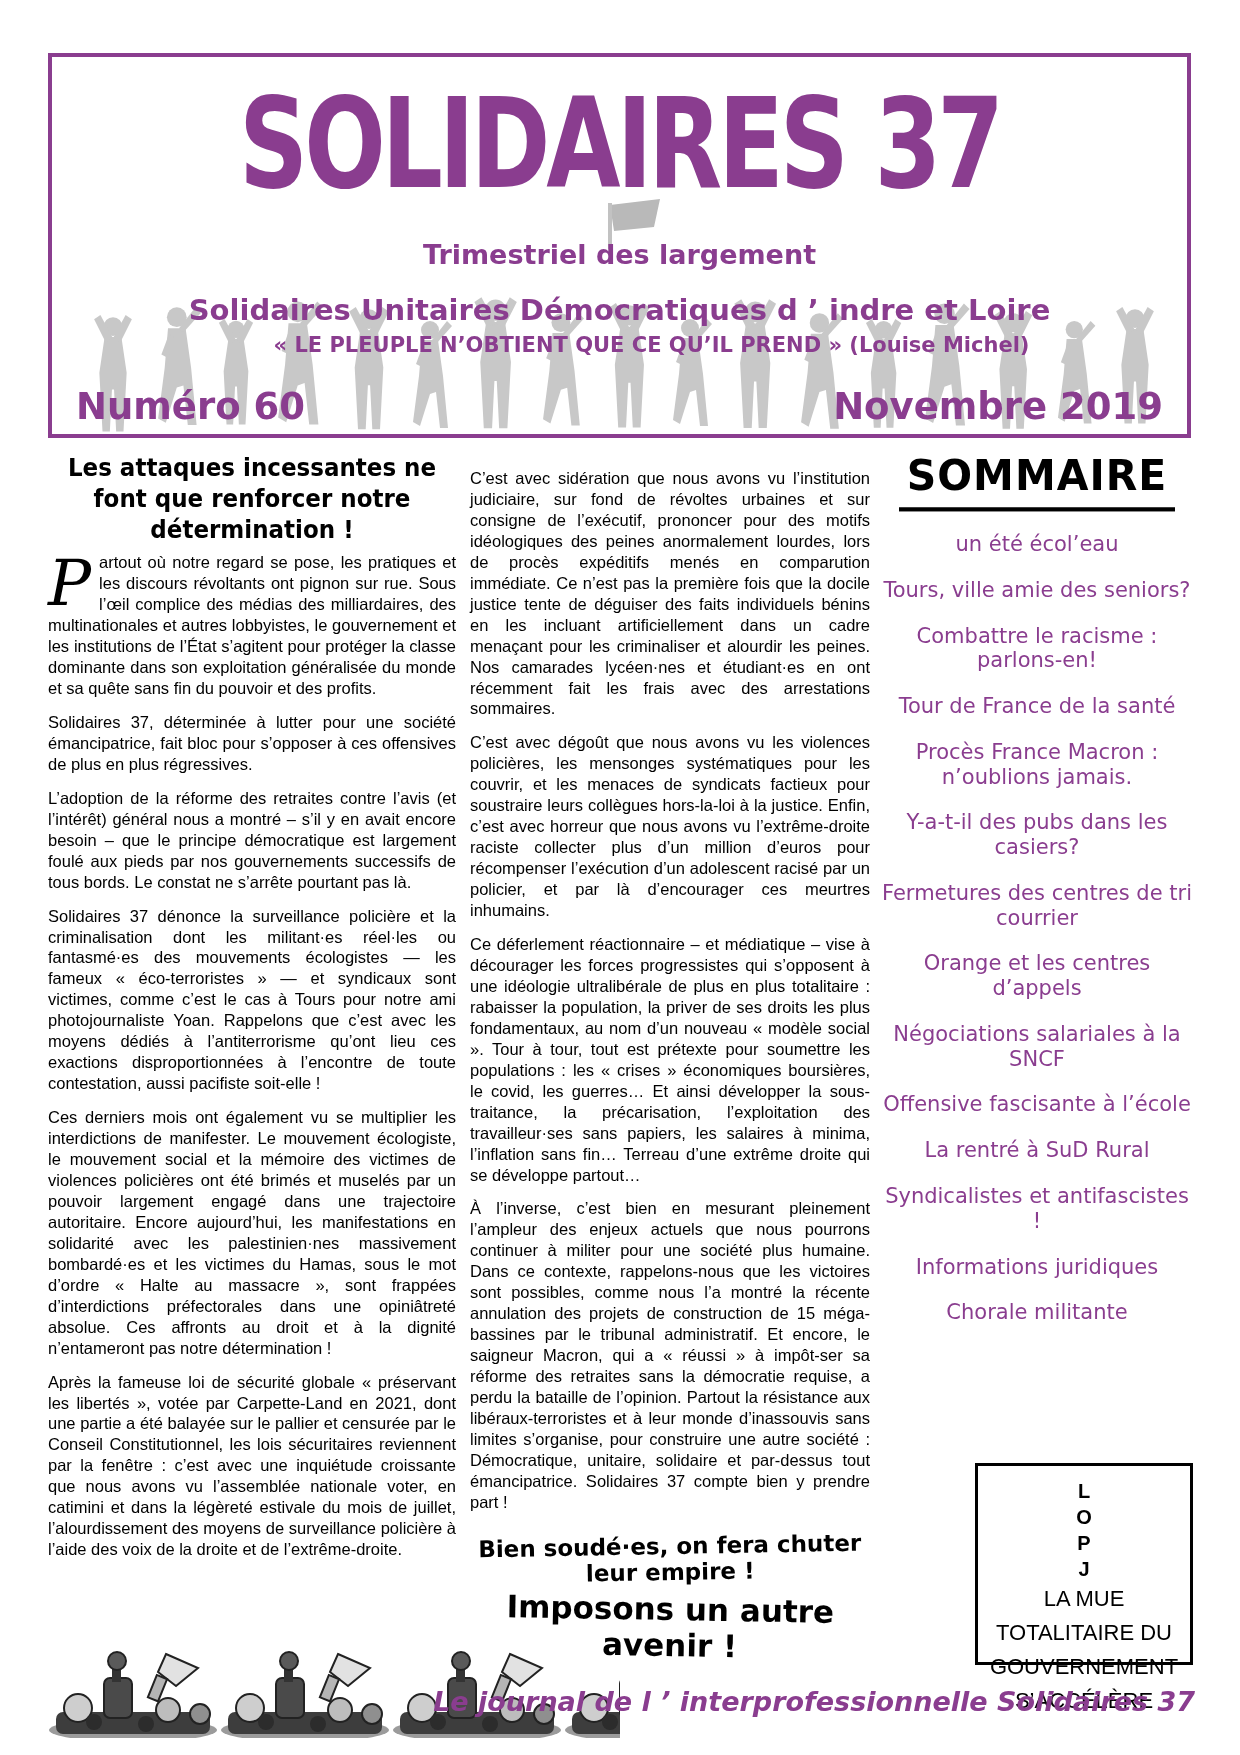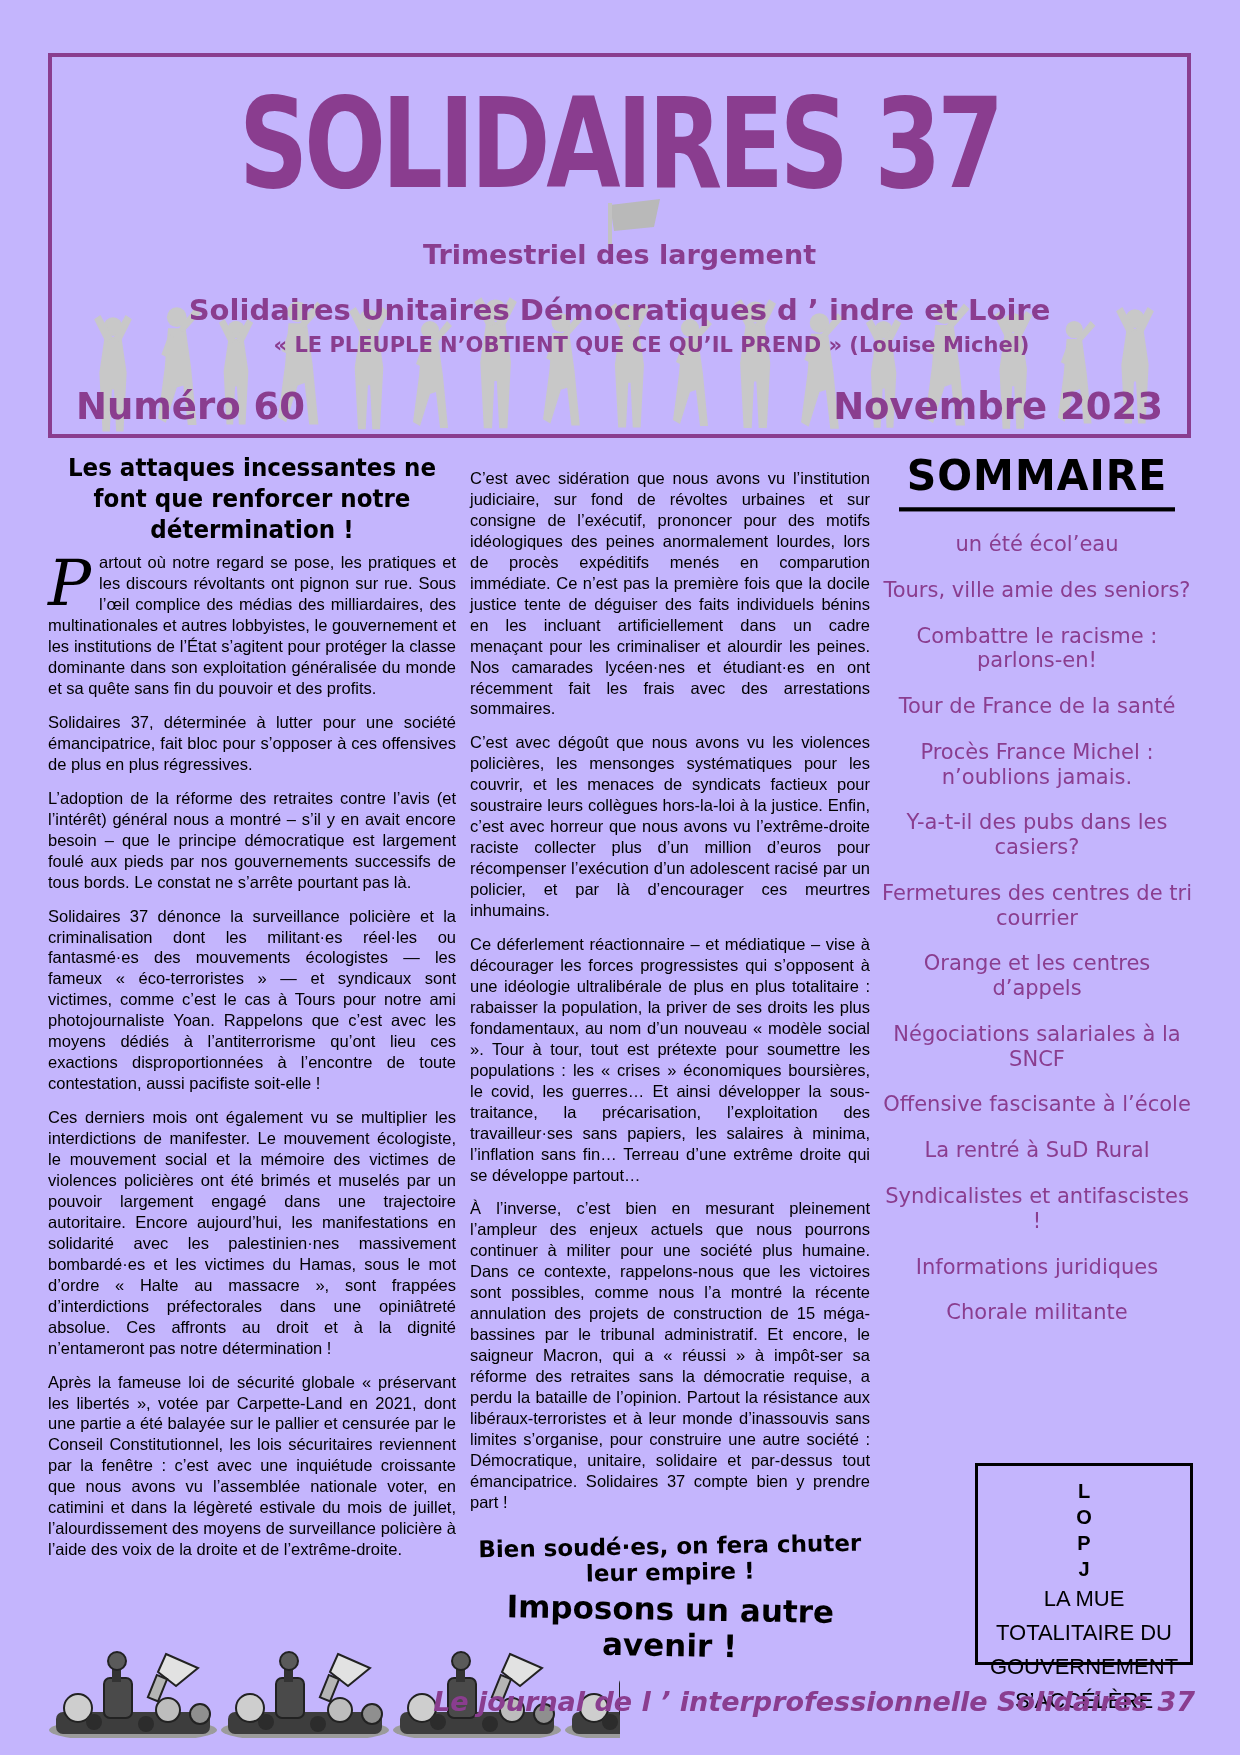--- a/index.html
+++ b/index.html
@@ -1,16 +1,16 @@
 <!DOCTYPE html>
 <html><head>
 <meta charset="utf-8">
 <style>
   html,body{margin:0;padding:0;background:#e8e8e8;}
-  .page{position:relative;width:1240px;height:1755px;background:#c4b5fd;margin:0 auto;
+  .page{position:relative;width:1240px;height:1755px;background:#ffffff;margin:0 auto;
         font-family:"Liberation Sans",sans-serif;color:#000;overflow:hidden;}
 
   
   .masthead{position:absolute;left:48px;top:53px;width:1143px;height:385px;
             border:4px solid #8a3d8f;box-sizing:border-box;}
   .mast-title{position:absolute;left:0;top:14px;width:100%;text-align:center;
               font-family:"DejaVu Sans",sans-serif;font-weight:800;font-size:96px;
               letter-spacing:-4px;color:#8a3d8f;transform:scaleY(1.30);transform-origin:50% 0;
               white-space:nowrap;}
   .crowd-layer{position:absolute;left:0;bottom:0;width:100%;height:228px;}
@@ -106,21 +106,21 @@
         <path d="M6 8 L56 2 L50 30 L10 34 Z" fill="#b9b9b9"></path>
         <rect x="4" y="6" width="4" height="46" fill="#c2c2c2"></rect>
       </svg>
     </div>
 
     <div class="mast-title">SOLIDAIRES 37</div>
     <div class="mast-sub1">Trimestriel des largement</div>
     <div class="mast-sub2">Solidaires Unitaires Démocratiques d ’ indre et Loire</div>
     <div class="mast-quote">« LE PLEUPLE N’OBTIENT QUE CE QU’IL PREND » (Louise Michel)</div>
     <div class="mast-issue">Numéro  60</div>
-    <div class="mast-date">Novembre 2023</div>
+    <div class="mast-date">Novembre 2019</div>
   </div>
 
   <div class="col-left">
     <div class="article-heading">Les attaques incessantes ne font que renforcer notre détermination !</div>
     <p class="body-par"><span class="dropcap">P</span><span>artout où notre regard se pose, les pratiques et les discours révoltants ont pignon sur rue. Sous l’œil complice des médias des milliardaires, des multinationales et autres lobbyistes, le gouvernement et les institutions de l’État s’agitent pour protéger la classe dominante dans son exploitation généralisée du monde et sa quête sans fin du pouvoir et des profits.</span></p>
     <p class="body-par">Solidaires 37, déterminée à lutter pour une société émancipatrice, fait bloc pour s’opposer à ces offensives de plus en plus régressives.</p>
     <p class="body-par">L’adoption de la réforme des retraites contre l’avis (et l’intérêt) général nous a montré – s’il y en avait encore besoin – que le principe démocratique est largement foulé aux pieds par nos gouvernements successifs de tous bords. Le constat ne s’arrête pourtant pas là.</p>
     <p class="body-par">Solidaires 37 dénonce la surveillance policière et la criminalisation dont les militant·es réel·les ou fantasmé·es des mouvements écologistes — les fameux « éco-terroristes » — et syndicaux sont victimes, comme c’est le cas à Tours pour notre ami photojournaliste Yoan. Rappelons que c’est avec les moyens dédiés à l’antiterrorisme qu’ont lieu ces exactions disproportionnées à l’encontre de toute contestation, aussi pacifiste soit-elle !</p>
     <p class="body-par">Ces derniers mois ont également vu se multiplier les interdictions de manifester. Le mouvement écologiste, le mouvement social et la mémoire des victimes de violences policières ont été brimés et muselés par un pouvoir largement engagé dans une trajectoire autoritaire. Encore aujourd’hui, les manifestations en solidarité avec les palestinien·nes massivement bombardé·es et les victimes du Hamas, sous le mot d’ordre « Halte au massacre », sont frappées d’interdictions préfectorales dans une opiniâtreté absolue. Ces affronts au droit et à la dignité n’entameront pas notre détermination !</p>
     <p class="body-par">Après la fameuse loi de sécurité globale « préservant les libertés », votée par Carpette-Land en 2021, dont une partie a été balayée sur le pallier et censurée par le Conseil Constitutionnel, les lois sécuritaires reviennent par la fenêtre : c’est avec une inquiétude croissante que nous avons vu l’assemblée nationale voter, en catimini et dans la légèreté estivale du mois de juillet, l’alourdissement des moyens de surveillance policière à l’aide des voix de la droite et de l’extrême-droite.</p>
@@ -136,21 +136,21 @@
       <p class="closing-2">Imposons un autre avenir !</p>
     </div>
   </div>
 
   <div class="sidebar">
     <div class="sommaire-title">SOMMAIRE</div>
     <div class="sommaire-item">un été écol’eau</div>
     <div class="sommaire-item">Tours, ville amie des seniors?</div>
     <div class="sommaire-item">Combattre le racisme : parlons-en!</div>
     <div class="sommaire-item">Tour de France de la santé</div>
-    <div class="sommaire-item">Procès France Michel : n’oublions jamais.</div>
+    <div class="sommaire-item">Procès France Macron : n’oublions jamais.</div>
     <div class="sommaire-item">Y-a-t-il des pubs dans les casiers?</div>
     <div class="sommaire-item">Fermetures des centres de tri courrier</div>
     <div class="sommaire-item">Orange et les centres d’appels</div>
     <div class="sommaire-item">Négociations salariales à la SNCF</div>
     <div class="sommaire-item">Offensive fascisante à l’école</div>
     <div class="sommaire-item">La rentré à SuD Rural</div>
     <div class="sommaire-item">Syndicalistes et antifascistes !</div>
     <div class="sommaire-item">Informations juridiques</div>
     <div class="sommaire-item">Chorale militante</div>
   </div>

